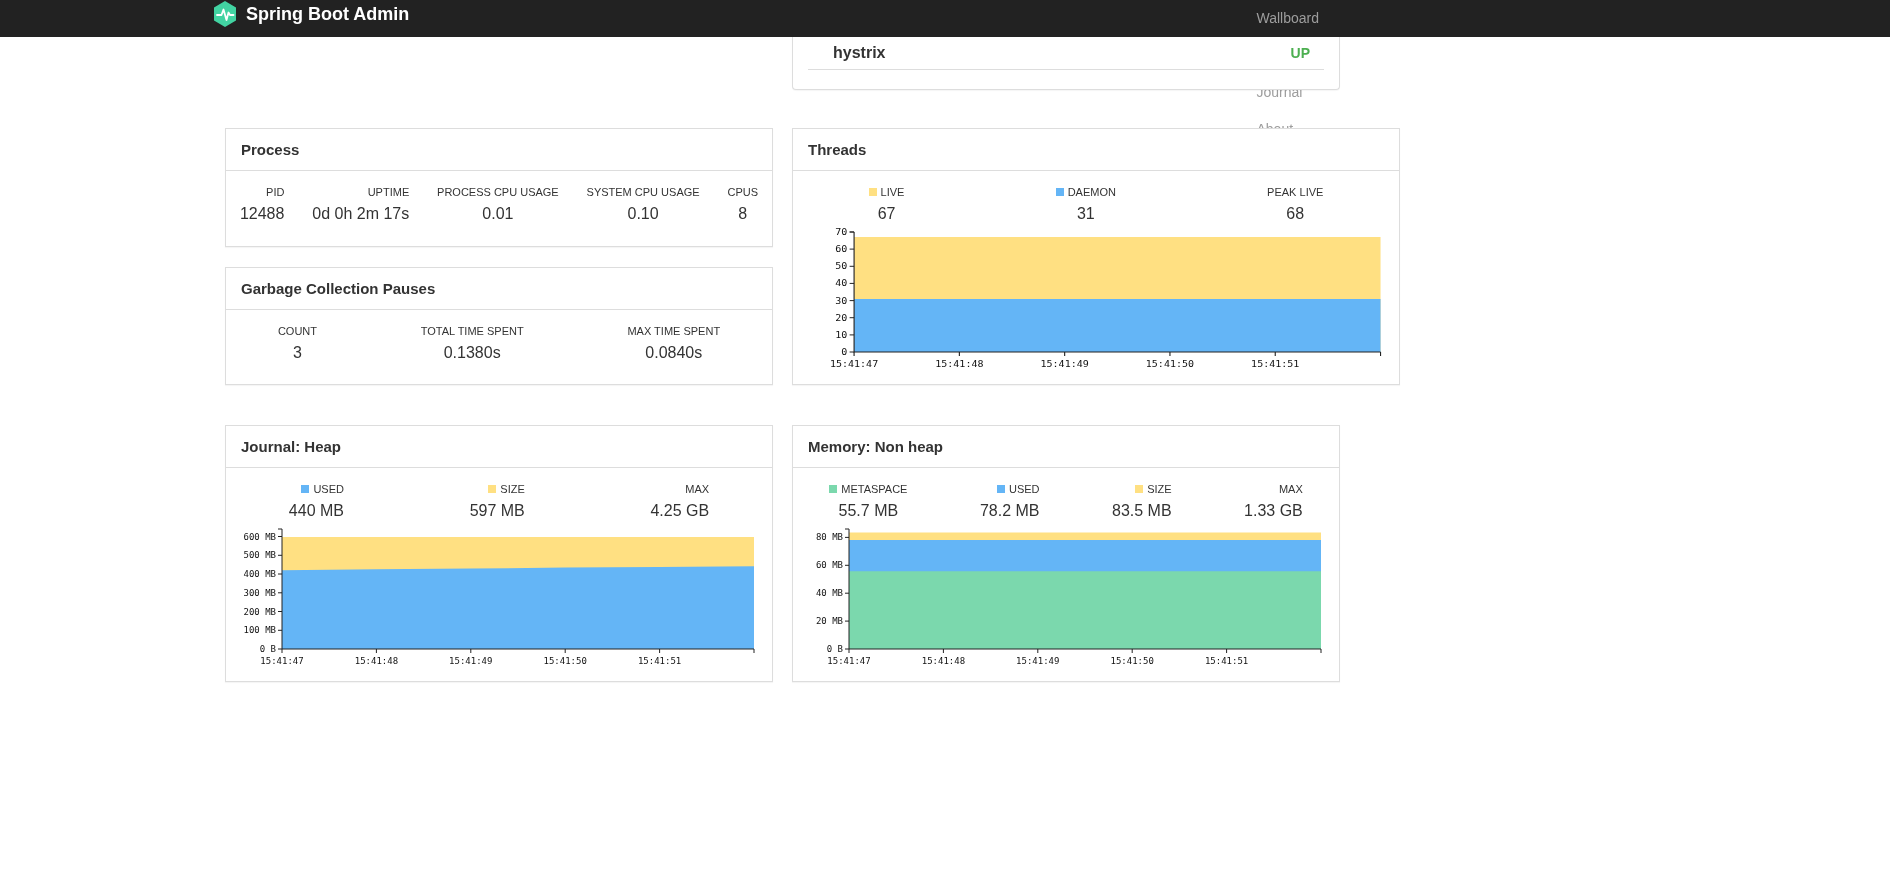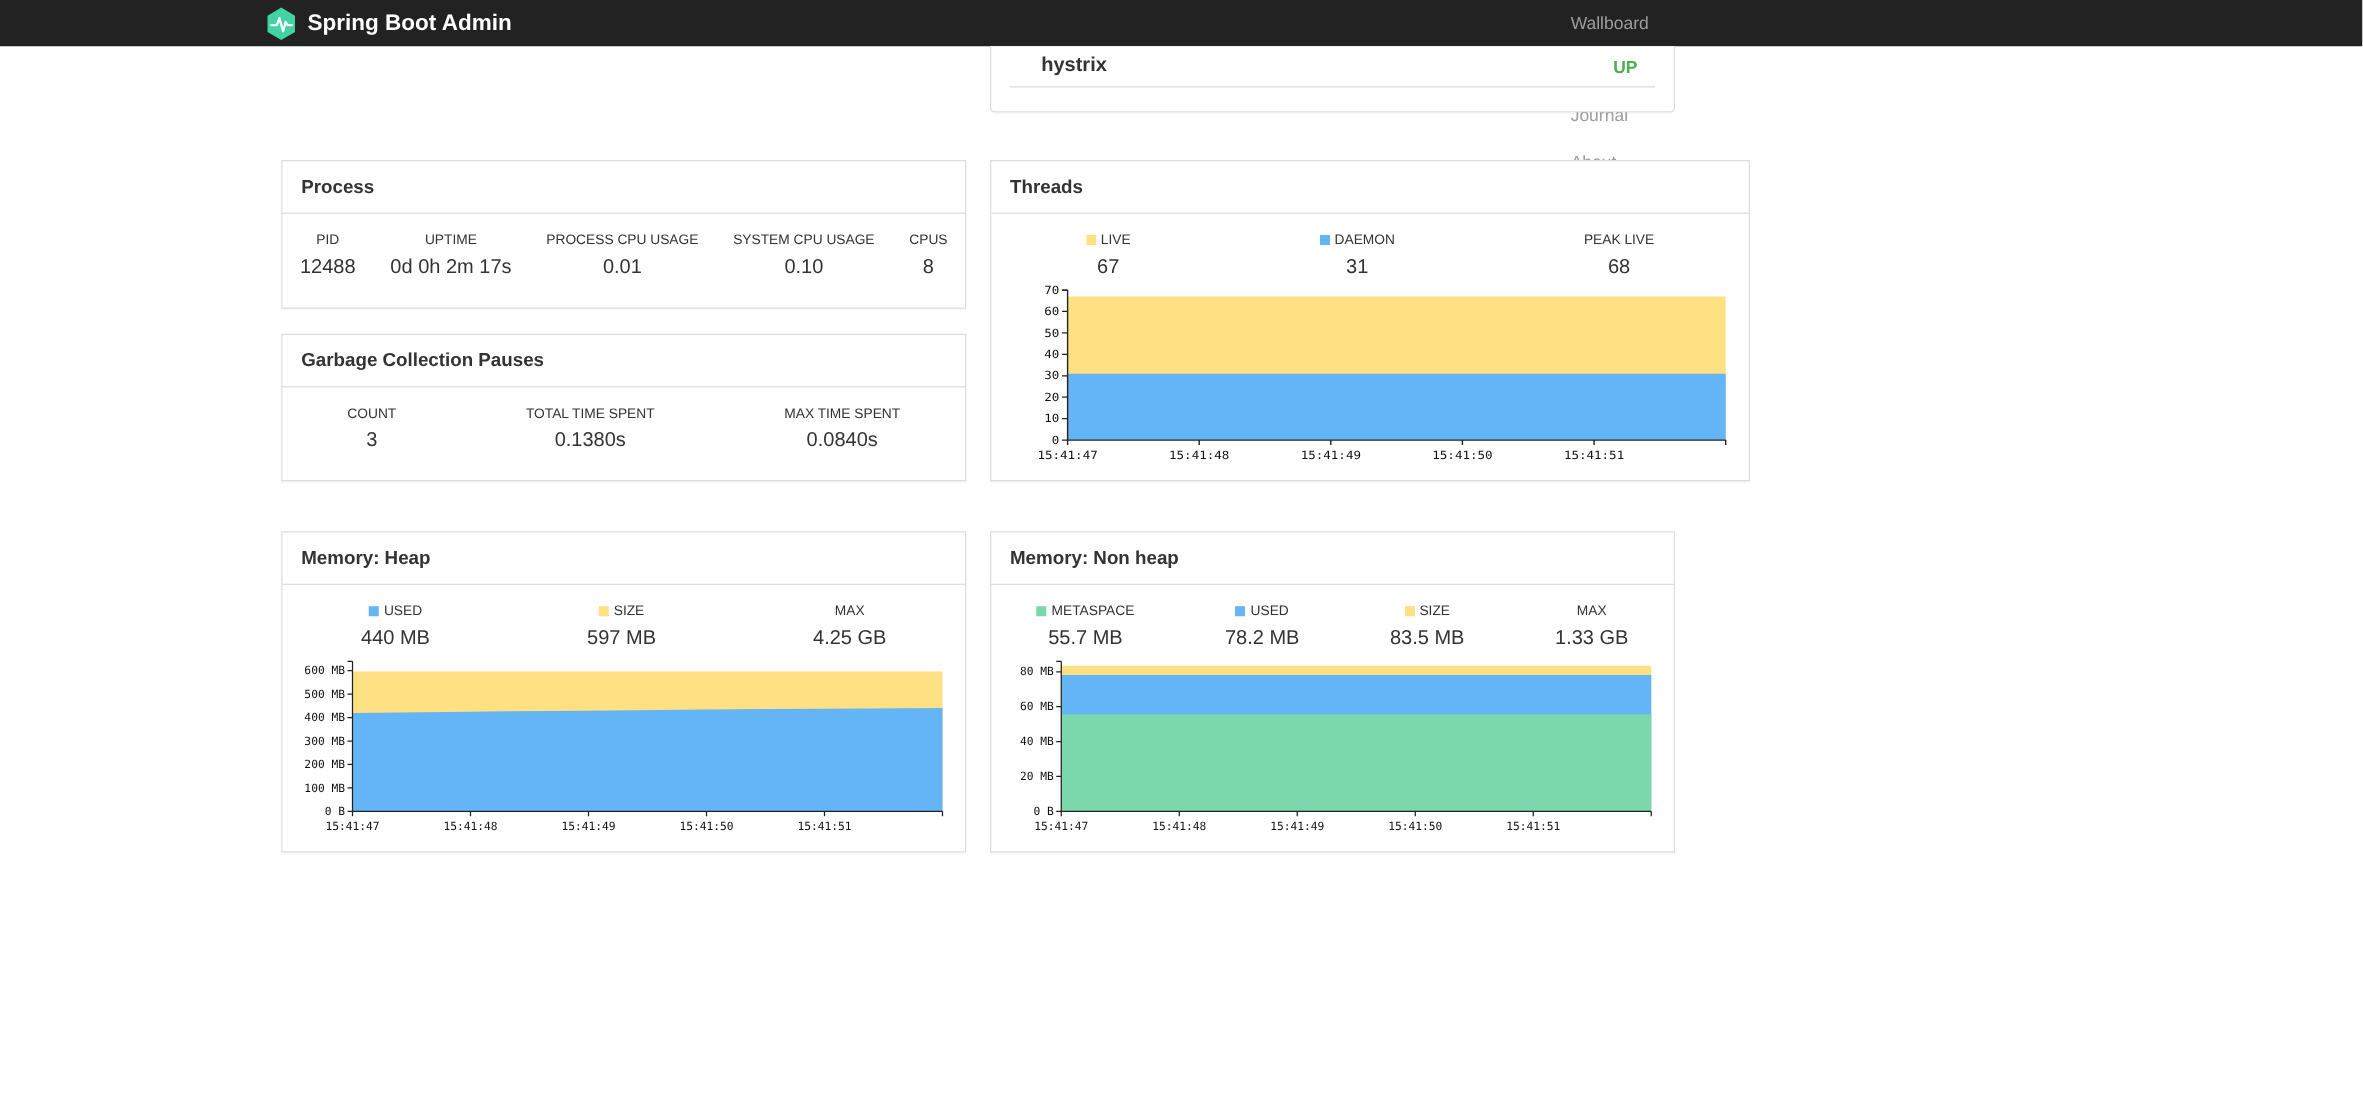--- a/index.html
+++ b/index.html
@@ -7,21 +7,21 @@
   body {
     font-family: "Liberation Sans", sans-serif;
     width: 1890px; height: 892px;
     position: relative; overflow: hidden;
     color: #333;
   }
   
   .navbar { height: 37px; background: #222; width: 100%; }
   .navbar-inner {
     width: 1131px; margin-left: 212px; height: 100%;
-    display: flex; align-items: center; justify-content: space-between; gap: 16px;
+    display: flex; align-items: flex-start; justify-content: space-between; gap: 16px;
   }
   .brand { display: flex; align-items: center; gap: 8px; color: #fff;
     font-weight: bold; font-size: 18px; text-decoration: none; }
   .brand svg { display: block; }
   .nav { display: flex; height: 100%; flex-direction: column; }
   .nav a { color: #9d9d9d; font-size: 14px; line-height: 37px;
     padding: 0 11px; text-decoration: none; }
   
   .content { position: relative; width: 1131px; margin-left: 212px; height: 855px; }
   .panel {
@@ -43,21 +43,21 @@
   
   .panel-process { left: 13px;  top: 91px;  width: 548px; height: 119px; }
   .panel-gc      { left: 13px;  top: 230px; width: 548px; height: 118px; }
   .panel-threads { left: 580px; top: 91px;  width: 608px; height: 257px; }
   .panel-heap    { left: 13px;  top: 388px; width: 548px; height: 257px; }
   .panel-nonheap { left: 580px; top: 388px; width: 548px; height: 257px; }
   
   .metrics { display: flex; justify-content: space-around; text-align: center;
     padding-top: 15px; }
   .metric-label { font-size: 11px; color: #333;
-    display: flex; align-items: center; justify-content: center; gap: 4px; }
+    display: flex; align-items: center; justify-content: flex-end; gap: 4px; }
   .metric-value { font-size: 16px; color: #333; margin-top: 7px; }
   .swatch { width: 8px; height: 8px; display: inline-block; }
   
   .chart { position: absolute; top: 96px; left: 12px; right: 14px; height: 152px; }
   .chart svg { width: 100%; height: 100%; display: block; }
   .tick { font-family: "DejaVu Sans Mono", monospace; font-size: 9px; fill: #111; }
 </style>
 </head>
 <body>
 
@@ -203,21 +203,21 @@
           <text x="232.8" y="142" text-anchor="middle" class="tick">15:41:49</text>
           <line x1="327.2" y1="127" x2="327.2" y2="131" stroke="#222" stroke-width="1"></line>
           <text x="327.2" y="142" text-anchor="middle" class="tick">15:41:50</text>
           <line x1="421.6" y1="127" x2="421.6" y2="131" stroke="#222" stroke-width="1"></line>
           <text x="421.6" y="142" text-anchor="middle" class="tick">15:41:51</text>
         </svg>
       </div>
   </div>
 
   <div class="panel panel-heap">
-    <div class="panel-heading">Memory: Heap</div>
+    <div class="panel-heading">Journal: Heap</div>
     <div class="metrics">
       <div class="metric">
         <div class="metric-label">
           <span class="swatch" style="background: rgb(100, 181, 246);"></span>
           <span>USED</span>
         </div>
         <div class="metric-value">440 MB</div>
       </div>
       <div class="metric">
         <div class="metric-label">

